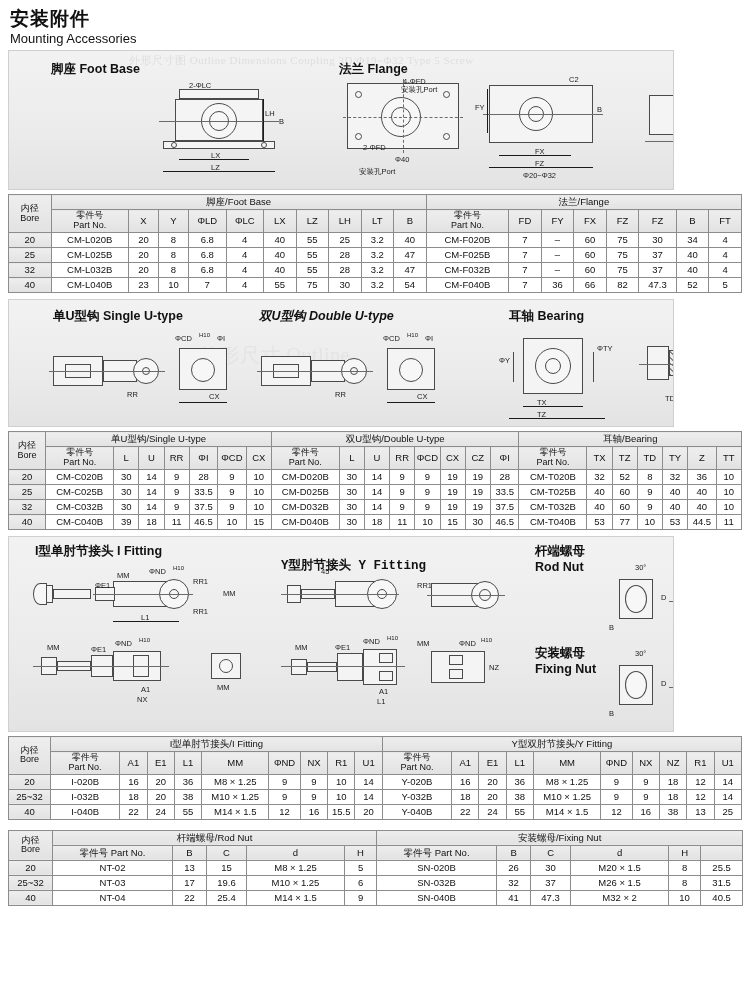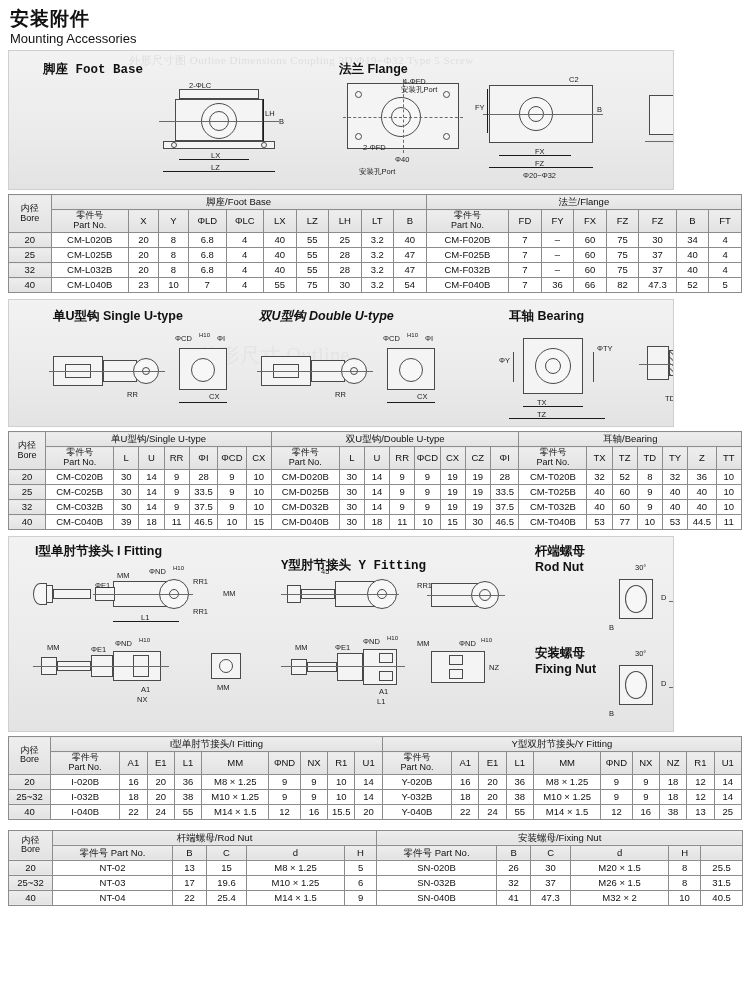--- a/index.html
+++ b/index.html
@@ -84,21 +84,21 @@
 <div class="page">
 
   <div class="pagehead">
     <div class="cn">安装附件</div>
     <div class="en">Mounting Accessories</div>
   </div>
 
   <div class="figblock" style="height:140px;">
     <div class="ghost" style="top:2px; left:120px;">外形尺寸图 Outline Dimensions Coupling 3D/Φ19~Φ32 Type 5 Screw</div>
 
-    <div class="figtitle" style="top:10px; left:34px;font-family:Liberation Mono, monospace;">
+    <div class="figtitle" style="top:10px; left:42px;">
       <span>脚座</span>
       <span>Foot Base</span>
     </div>
     <div class="figtitle" style="top:10px; left:330px;">
       <span>法兰</span>
       <span>Flange</span>
     </div>
 
 
     <div class="dw" style="top:30px; left:150px; width:140px; height:100px;">

